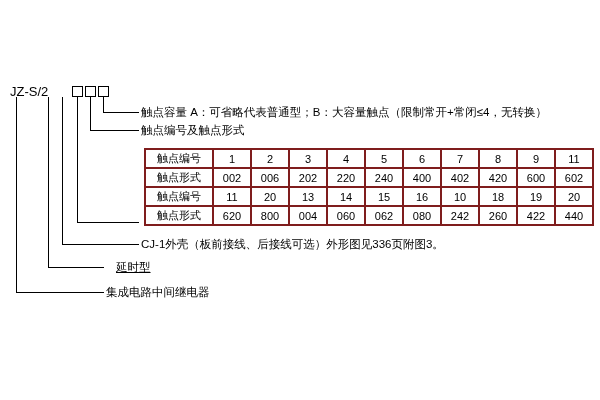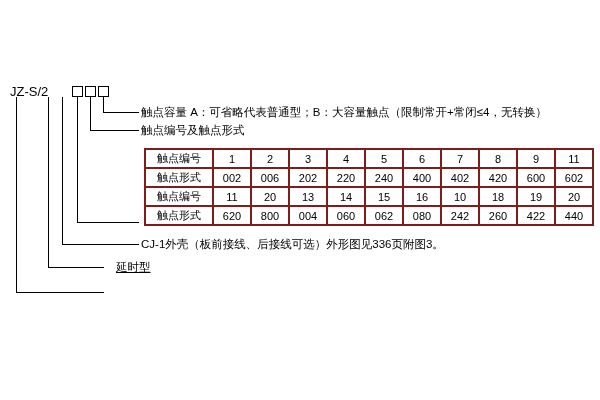--- a/index.html
+++ b/index.html
@@ -117,20 +117,21 @@
 
   <div class="ann" style="left:141px; top:105px;">触点容量  A：可省略代表普通型；B：大容量触点（限制常开+常闭≤4，无转换）</div>
 
   <div class="ann" style="left:141px; top:123px;">触点编号及触点形式</div>
 
 
   <div class="ann" style="left:141px; top:237px;">CJ-1外壳（板前接线、后接线可选）外形图见336页附图3。</div>
 
   <div class="ann" style="left:116px; top:260px;text-decoration:underline;">延时型</div>
 
+  <div class="ann" style="left:106px; top:285px;">集成电路中间继电器</div>
 
   <div class="tbl-wrap">
     <table class="contact">
       <tbody>
         <tr>
           <td class="hdr">触点编号</td>
           <td class="cell">1</td>
           <td class="cell">2</td>
           <td class="cell">3</td>
           <td class="cell">4</td>

